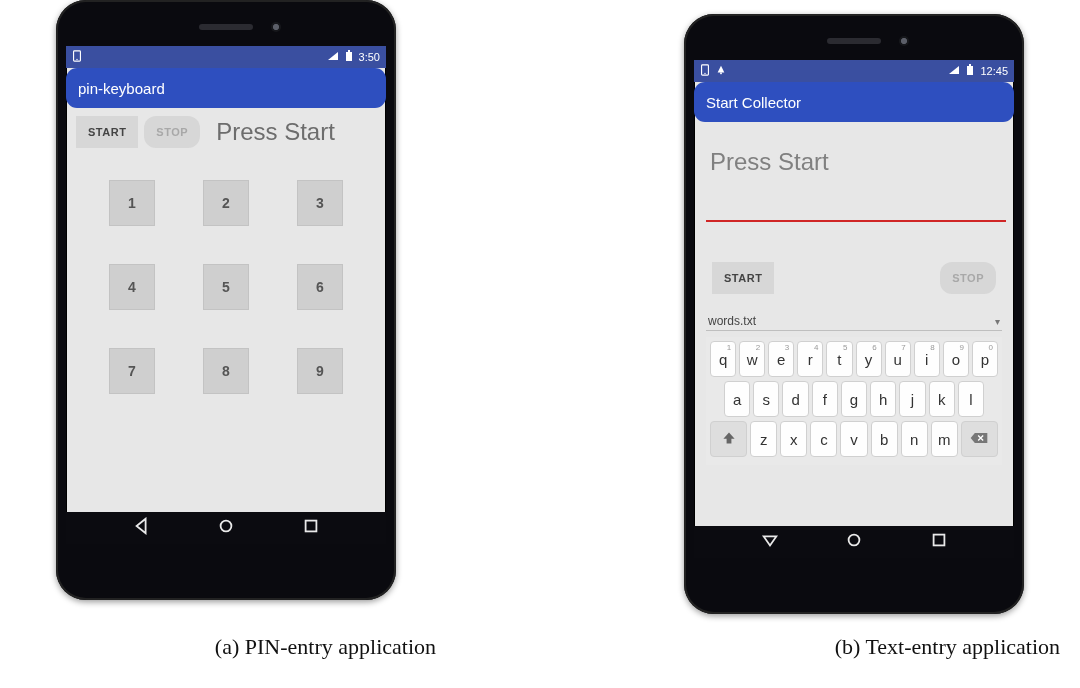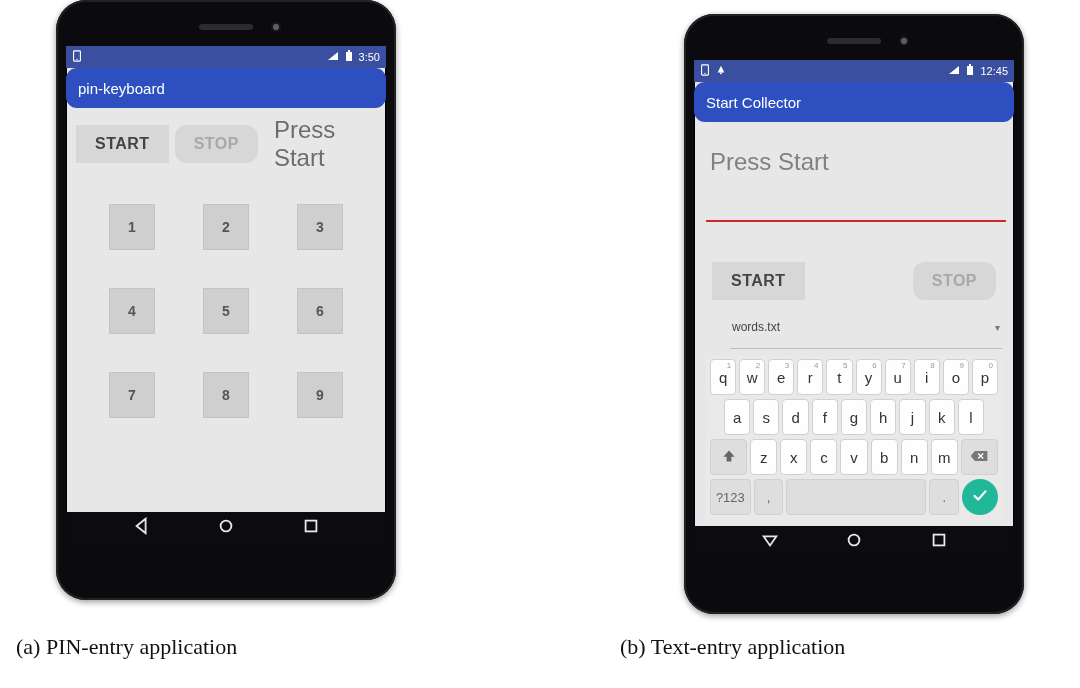--- a/index.html
+++ b/index.html
@@ -60,22 +60,22 @@
   
   .appbar{
     height:40px; background:var(--appbar-blue); color:#fff;
     display:flex; align-items:center; padding:0 12px; font-size:15px; font-weight:500;border-radius:11px;
   }
 
   
   .pin-body{padding:8px 10px 0;}
   .pin-toprow{display:flex; align-items:center; gap:6px;}
   .btn-flat{
-    background:#d7d7d7; color:#444; font-size:16px; letter-spacing:.5px;
-    padding:10px 19px; font-weight:600;
+    background:#d7d7d7; color:#444; font-size:11px; letter-spacing:.5px;
+    padding:10px 12px; font-weight:600;
   }
   .btn-flat.disabled{color:#a8a8a8;border-radius:12px;}
   .hint-big{font-size:24px; color:#6d6d6d; margin-left:10px;}
 
   .pin-grid{
     margin:32px auto 0; width:78%;
   }
   .pin-grid .row{display:flex; justify-content:space-between; margin-bottom:38px;}
   .pin-key{
     width:44px; height:44px; background:#cfcfcf; color:#555;
@@ -87,24 +87,23 @@
   .text-body{padding:16px 12px 0; display:flex; flex-direction:column; height:100%;}
   .hint-text{font-size:24px; color:#808080; margin:10px 4px 18px;}
   .text-input{
     height:26px; border:none; border-bottom:2px solid var(--red);
     background:transparent; outline:none; width:100%;
     caret-color:var(--red); color:#333; font-size:15px; padding:0 2px;
   }
   .spacer{height:40px;}
   .btn-row{display:flex; justify-content:space-between; padding:0 6px;}
   .dropdown{
-    margin-top:14px; padding:6px 2px 14px; font-size:12px; color:#444;
+    margin-top:14px; padding:6px 2px 2px; font-size:12px; color:#444;
     display:flex; justify-content:space-between; align-items:center;
     border-bottom:1px solid #bfbfbf;
-    margin-left:24px;
   }
   .caret{color:#777; font-size:10px;}
 
   
   .kb{
     margin-top:6px; background:#e9e9e9; padding:4px 2px 4px;
   }
   .kb-row{display:flex; gap:3px; justify-content:center; margin-bottom:4px; padding:0 2px;}
   .key{
     flex:1; height:34px; background:#fefefe; border-radius:4px;
@@ -127,21 +126,21 @@
 
   
   .navbar{
     position:absolute; bottom:0; left:0; right:0; height:32px;
     background:#0b0b10; display:flex; justify-content:space-evenly; align-items:center;
   }
   .navbtn{width:18px; height:18px; fill:none; stroke:#e9e9e9; stroke-width:2;}
 
   
   .caption{
-    position:absolute; top:634px; width:420px; text-align:left;
+    position:absolute; top:634px; width:420px; text-align:right;
     font-family:"CMU Serif", Georgia, "Times New Roman", serif;
     font-size:22px; color:#111;
   }
   .caption.left{left:16px;}
   .caption.right{left:620px; width:440px;font-family:Liberation Serif, serif;}
 </style>
 </head>
 <body>
 
 <div class="stage">
@@ -326,33 +325,20 @@
             <div class="key">m</div>
             <div class="key wide bksp">
               <span>
                 <svg viewBox="0 0 24 16" width="20" height="14">
                     <path d="M7 2 L22 2 L22 14 L7 14 L2 8 Z" fill="#777"></path>
                     <path d="M11 5 L17 11 M17 5 L11 11" stroke="#fff" stroke-width="1.6"></path>
                   </svg>
               </span>
             </div>
           </div>
-          <div class="kb-row" style="align-items:center;">
-            <div class="key fn" style="flex:1.4">?123</div>
-            <div class="key fn">,</div>
-            <div class="key spacebar"></div>
-            <div class="key fn">.</div>
-            <div class="key enter">
-              <span>
-                <svg viewBox="0 0 20 20" width="18" height="18">
-                    <path d="M4 11 L8 15 L16 6" stroke="#fff" stroke-width="2.4" fill="none" stroke-linecap="round" stroke-linejoin="round"></path>
-                  </svg>
-              </span>
-            </div>
-          </div>
         </div>
       </div>
 
       <div class="navbar">
         <span>
           <svg class="navbtn" viewBox="0 0 20 20">
               <path d="M3 6 L17 6 L10 16 Z" stroke="#e9e9e9" fill="none"></path>
             </svg>
         </span>
         <span>

